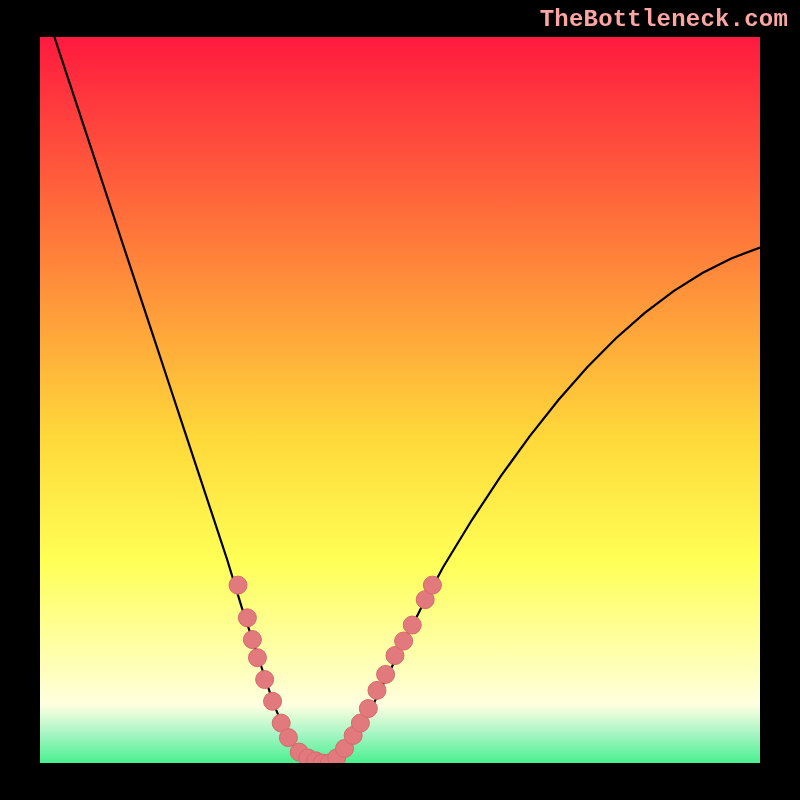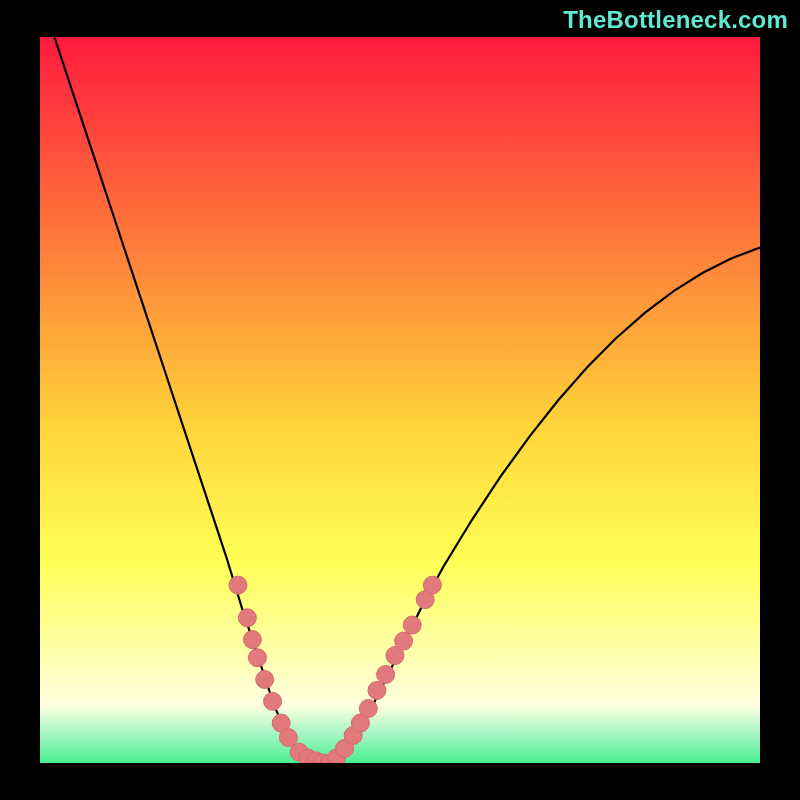--- a/index.html
+++ b/index.html
@@ -16,23 +16,24 @@
     height: 800px;
     position: relative;
     background: #000;
   }
   .watermark {
     position: absolute;
     top: 6px;
     right: 12px;
     font-size: 24px;
     font-weight: bold;
-    color: #5eead4;
+    color: #fca5a5;
     z-index: 10;
     letter-spacing: 0.2px;
+    font-family: Liberation Mono, monospace;
   }
   .plot-area {
     position: absolute;
     left: 40px;
     top: 37px;
     width: 720px;
     height: 726px;
   }
   svg {
     position: absolute;

